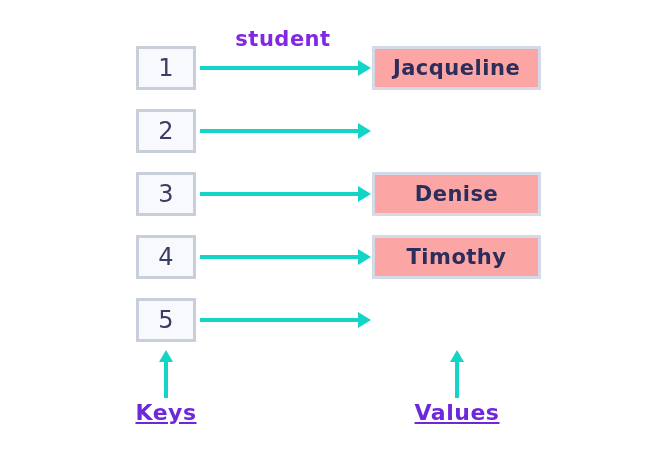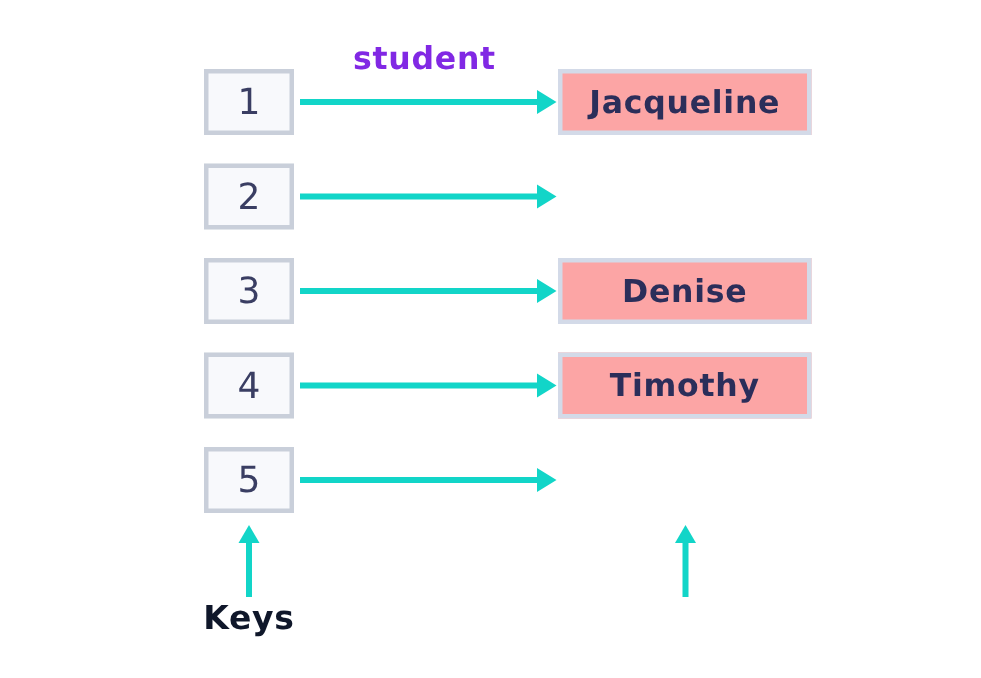--- a/index.html
+++ b/index.html
@@ -131,21 +131,22 @@
 
   
   .bottom-label {
     position: absolute;
     top: 400px;
     width: 120px;
     text-align: center;
     font-size: 22px;
     font-weight: bold;
     letter-spacing: 0.5px;
-    color: #0f172a;
+    color: #6d28d9;
+    text-decoration: underline;
   }
   .keys-label   { left: 106px; }
   .values-label { left: 397px; }
 </style>
 </head>
 <body>
 
 <div class="stage">
 
   <div class="map-label">student</div>
@@ -212,14 +213,15 @@
   <div class="up-arrow keys-arrow">
     <span class="head"></span>
     <span class="line"></span>
   </div>
   <div class="up-arrow values-arrow">
     <span class="head"></span>
     <span class="line"></span>
   </div>
 
   <div class="bottom-label keys-label">Keys</div>
+  <div class="bottom-label values-label">Values</div>
 
 </div>
 
 </body></html>

